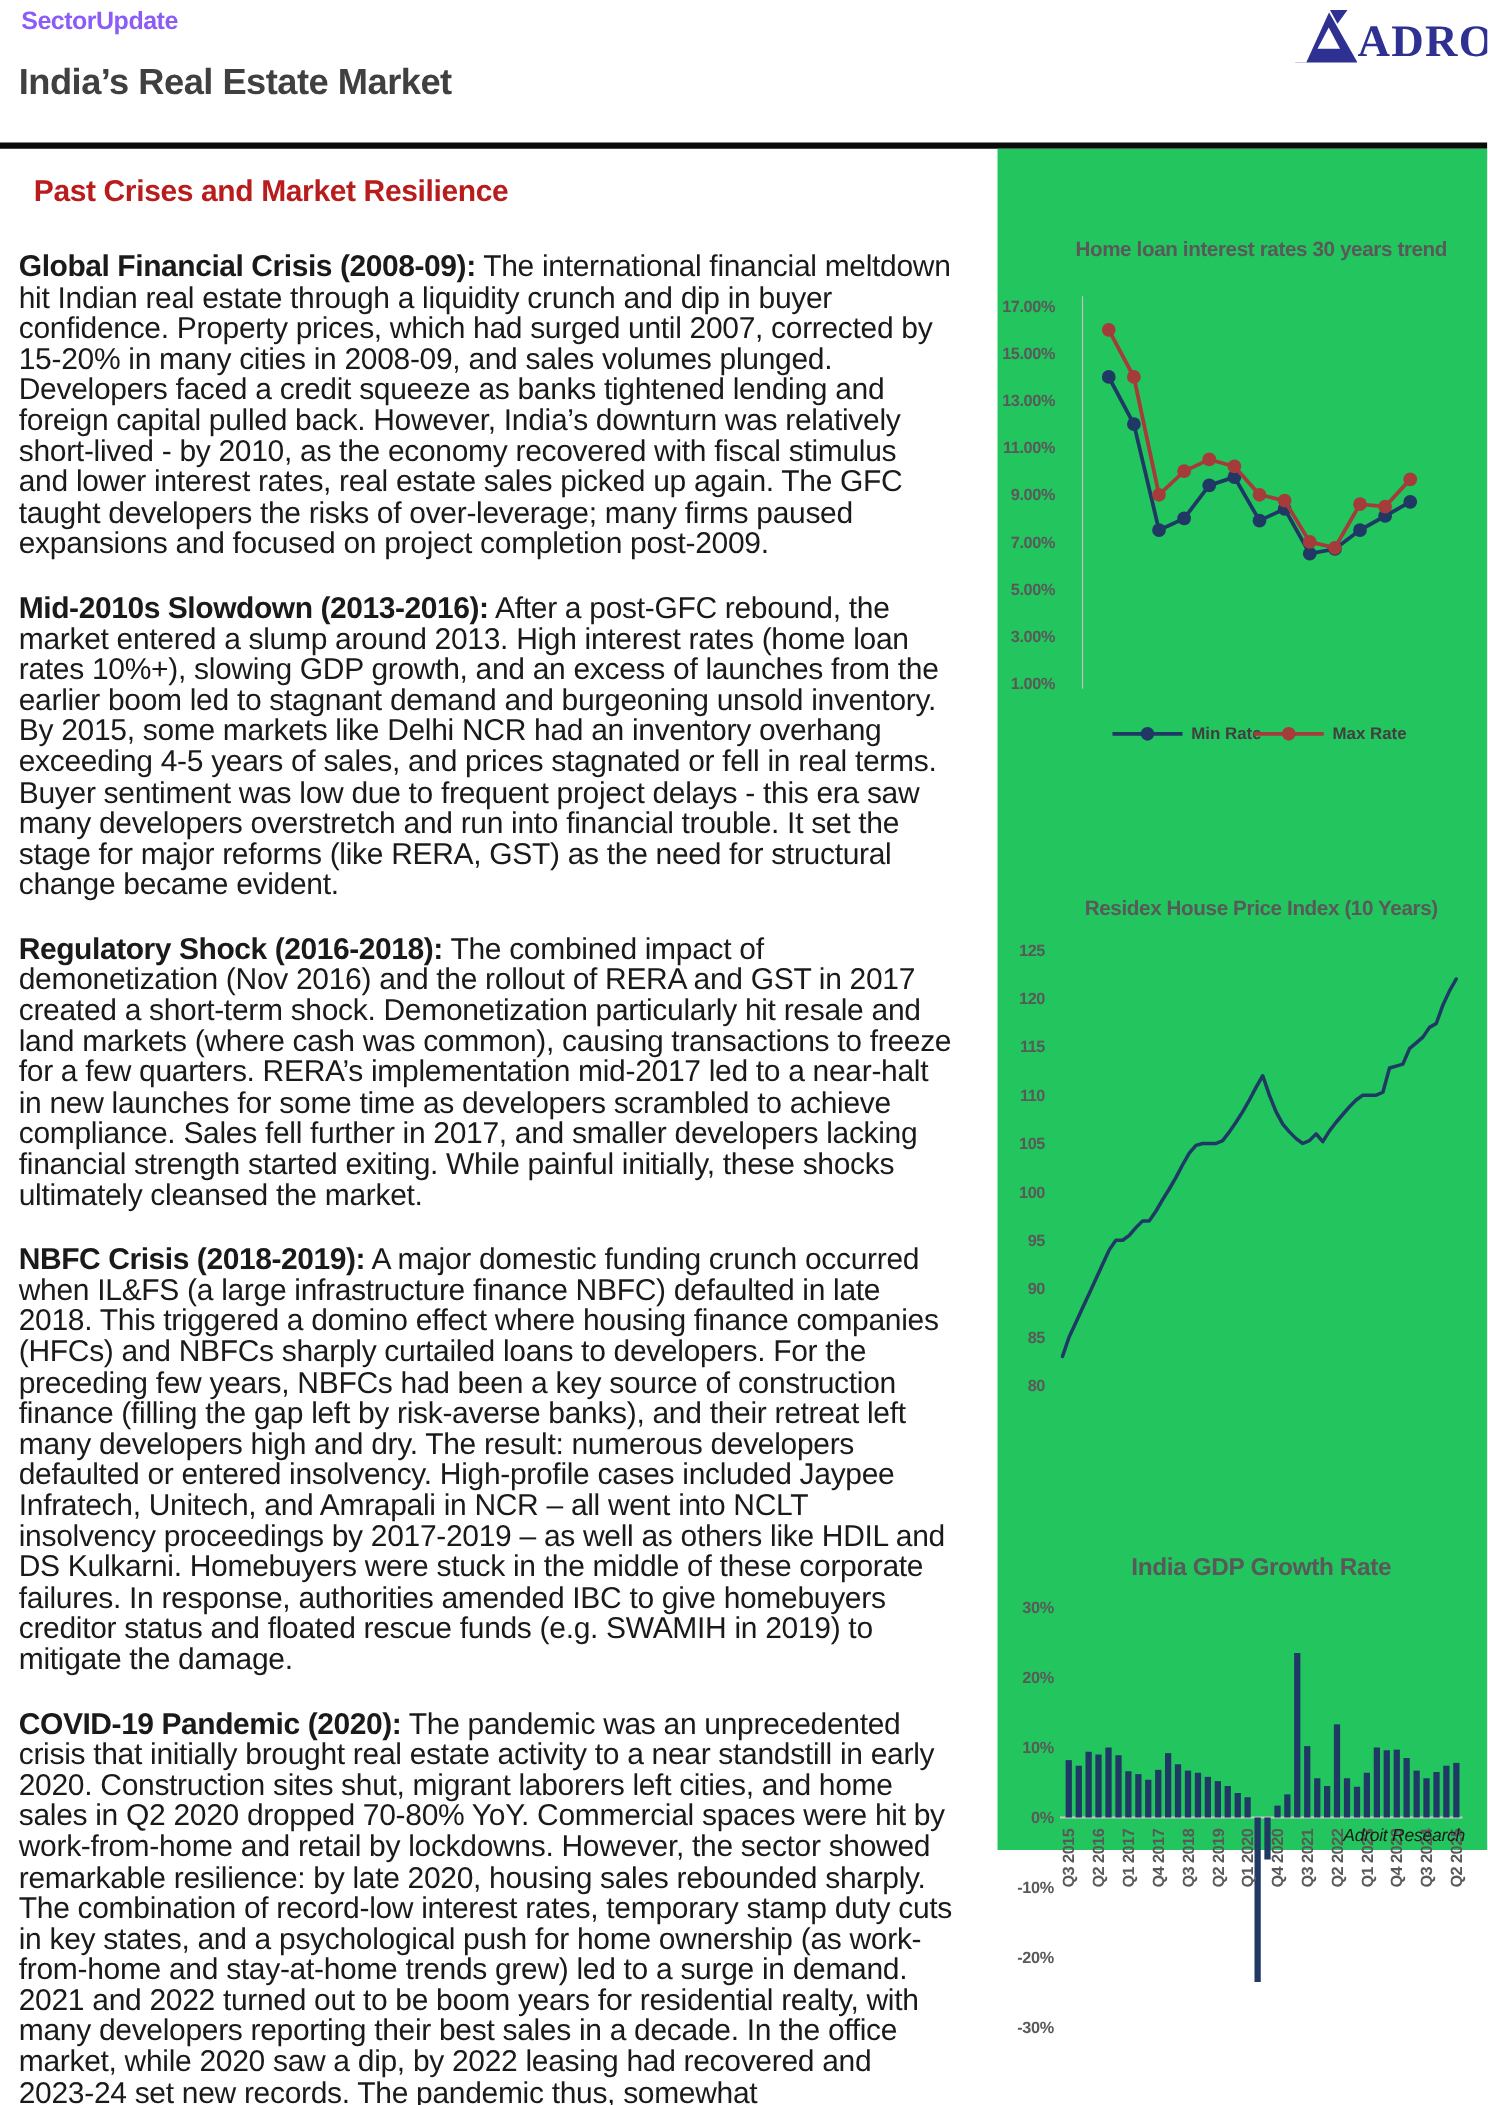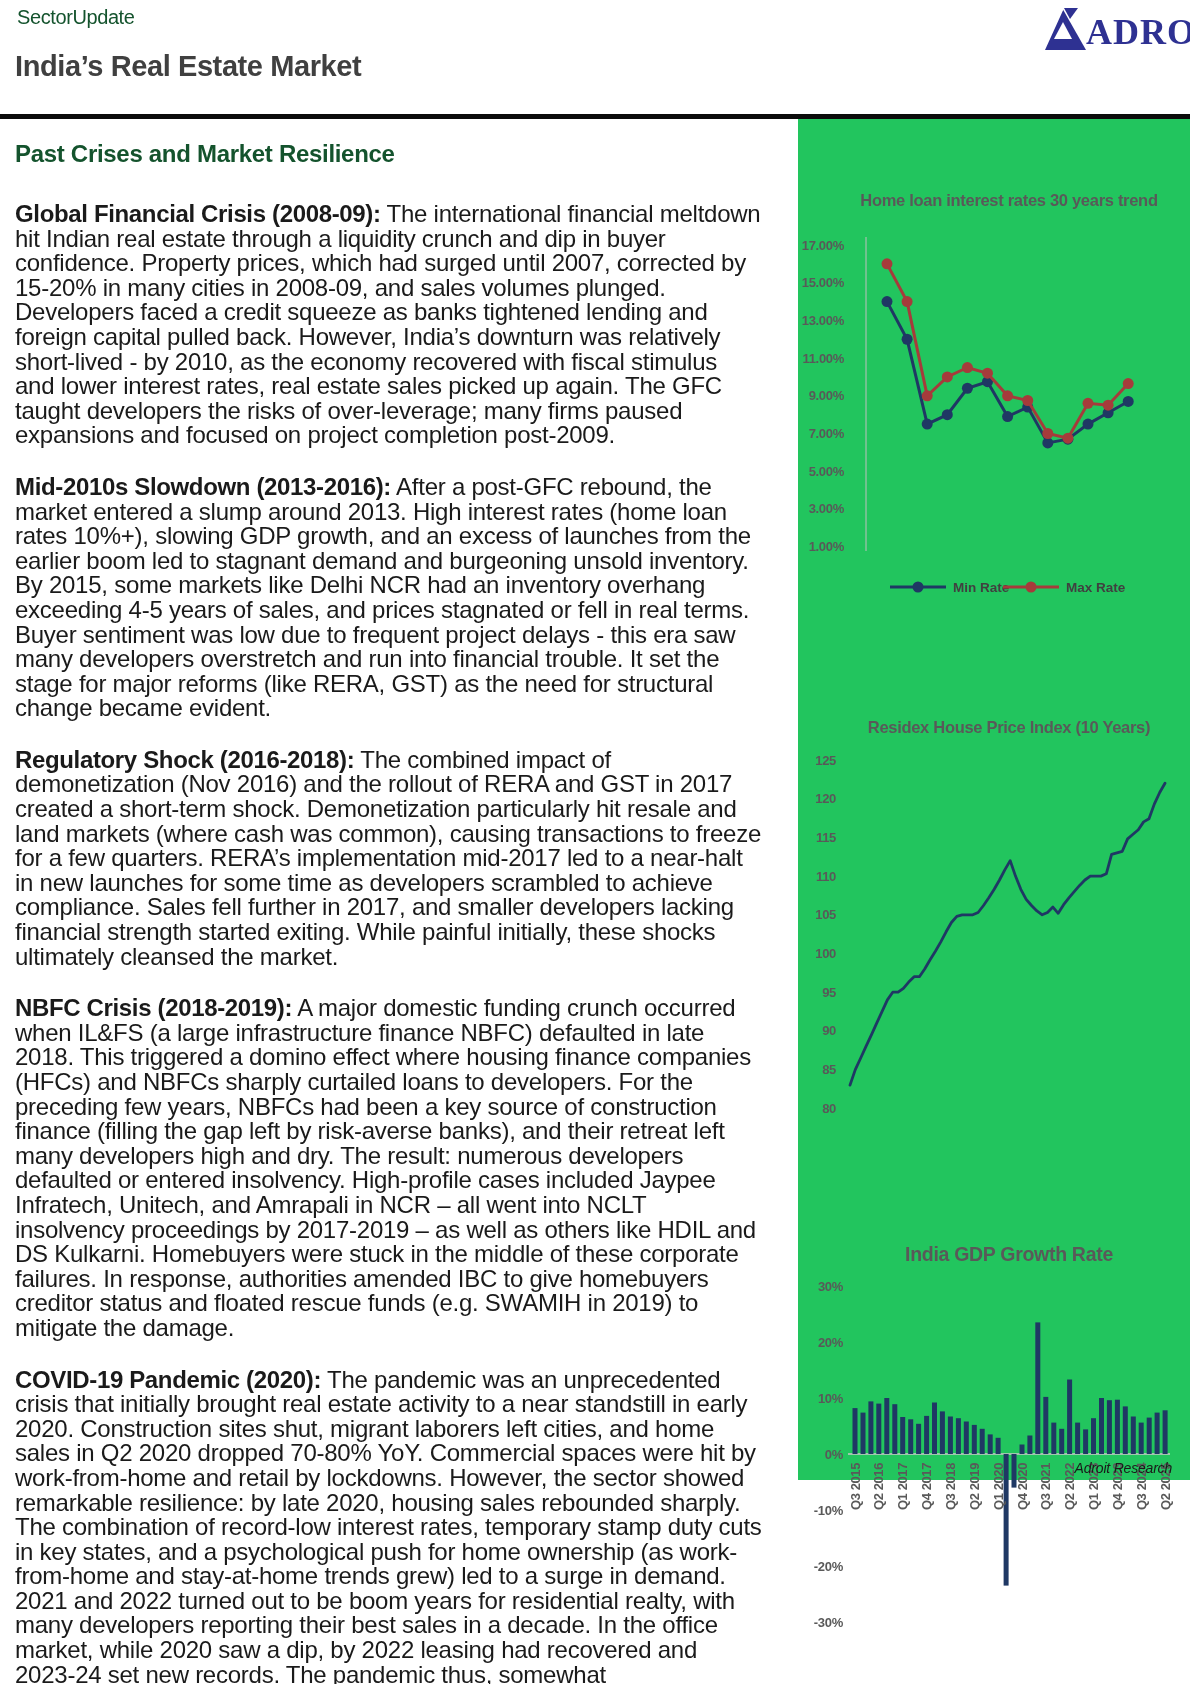--- a/index.html
+++ b/index.html
@@ -1,28 +1,28 @@
 <!DOCTYPE html>
 <html><head>
 <meta charset="utf-8">
 <style>
   html,body{margin:0;padding:0;background:#ffffff;}
   #page{position:relative;width:1190px;height:1684px;background:#ffffff;overflow:hidden;
         font-family:"Liberation Sans",sans-serif;color:#1a1a1a;}
   
-  .kicker{position:absolute;left:17px;top:6px;font-size:20px;font-weight:normal;color:#14532d;letter-spacing:-0.4px;}
+  .kicker{position:absolute;left:17px;top:6px;font-size:20px;font-weight:bold;color:#8b5cf6;letter-spacing:-0.4px;}
   .page-title{position:absolute;left:15px;top:50px;font-size:29px;font-weight:bold;color:#404040;letter-spacing:-0.4px;}
   .logo{position:absolute;right:2px;top:6px;width:160px;display:flex;flex-direction:row;align-items:center;}
   .logo-word{font-family:"Liberation Serif",serif;font-weight:bold;font-size:36px;color:#2e3192;letter-spacing:1px;line-height:1;}
   .logo-tag{margin-top:2px;background:#737373;color:#fff;font-size:11px;font-weight:bold;
             padding:2px 5px;border-radius:3px;letter-spacing:0.2px;white-space:nowrap;}
   .divider{position:absolute;left:0;top:114px;width:1190px;height:5px;background:#0b0b0b;}
   
   .article{position:absolute;left:15px;top:140px;width:747px;}
-  .section-heading{font-size:24px;font-weight:bold;color:#14532d;margin:0 0 34px 0;letter-spacing:-0.3px;}
+  .section-heading{font-size:24px;font-weight:bold;color:#b91c1c;margin:0 0 34px 12px;letter-spacing:-0.3px;}
   .article p{font-size:24px;line-height:24.6px;letter-spacing:-0.25px;margin:0 0 27px 0;}
   .article p strong{letter-spacing:-0.35px;}
   
   .panel{position:absolute;left:798px;top:119px;width:392px;height:1361px;background:#22c55e;}
   .chart-title{position:absolute;left:30px;width:362px;text-align:center;font-weight:bold;color:#595959;letter-spacing:-0.3px;}
   #t1{top:72px;font-size:16.5px;}
   #t2{top:599px;font-size:16.5px;}
   #t3{top:1124px;font-size:19.5px;}
   #c1{position:absolute;left:0;top:98px;}
   #c2{position:absolute;left:0;top:620px;}

